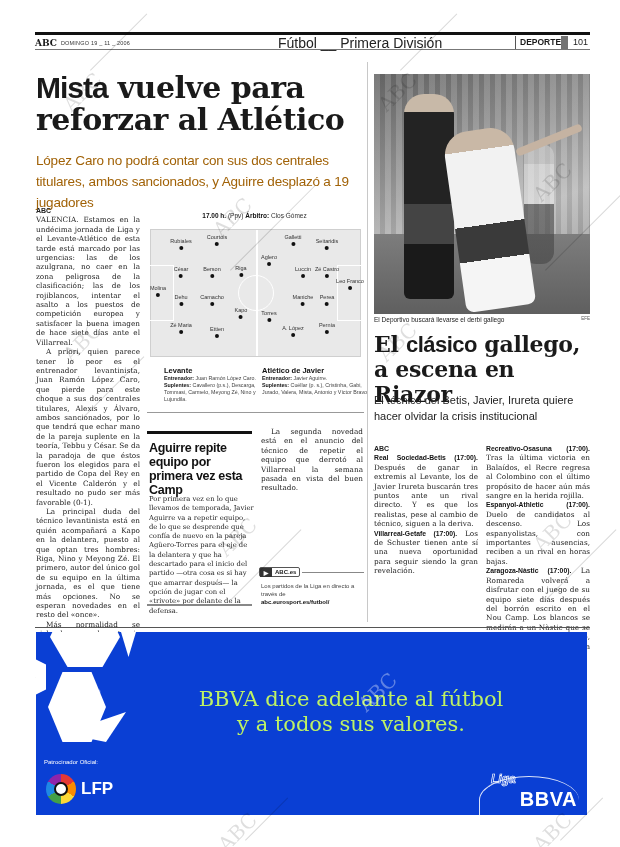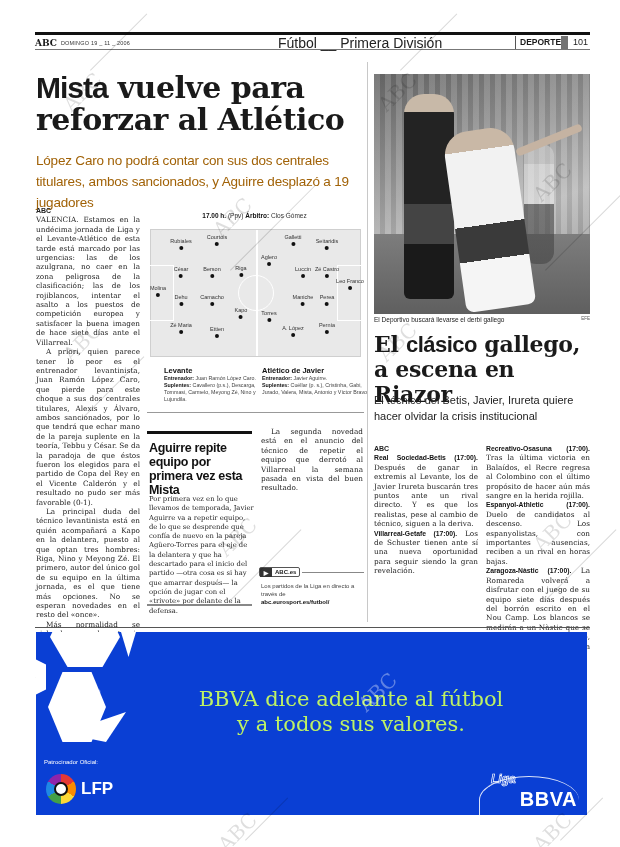--- a/index.html
+++ b/index.html
@@ -178,21 +178,21 @@
   <div><b>Suplentes:</b> <span>Cavallero (p.s.), Descarga, Tommasi, Carmelo, Meyong Zé, Nino y Lujundila.</span></div>
 </div>
 <div class="abs lineup lineup-r">
   <div class="team">Atlético de Javier</div>
   <div><b>Entrenador:</b> <span>Javier Aguirre.</span></div>
   <div><b>Suplentes:</b> <span>Cuéllar (p. s.), Cristinha, Gabi, Jurado, Valera, Mista, Antonio y Víctor Bravo.</span></div>
 </div>
 <div class="abs lineup-rule"></div>
 
 <div class="abs box-bar"></div>
-<div class="abs box-title">Aguirre repite equipo por primera vez esta Mista</div>
+<div class="abs box-title">Aguirre repite equipo por primera vez esta Camp</div>
 <div class="abs box-text">Por primera vez en lo que llevamos de temporada, Javier Aguirre va a repetir equipo, de lo que se desprende que confía de nuevo en la pareja Agüero-Torres para el eje de la delantera y que ha descartado para el inicio del partido —otra cosa es si hay que amarrar después— la opción de jugar con el «trivote» por delante de la defensa.</div>
 <div class="abs box-rule"></div>
 
 <div class="abs col3 col-text">
   <p>La segunda novedad está en el anuncio del técnico de repetir el equipo que derrotó al Villarreal la semana pasada en vista del buen resultado.</p>
 </div>
 
 <div class="abs abces">
   <span class="tag">
     <span class="ic">▶</span>

